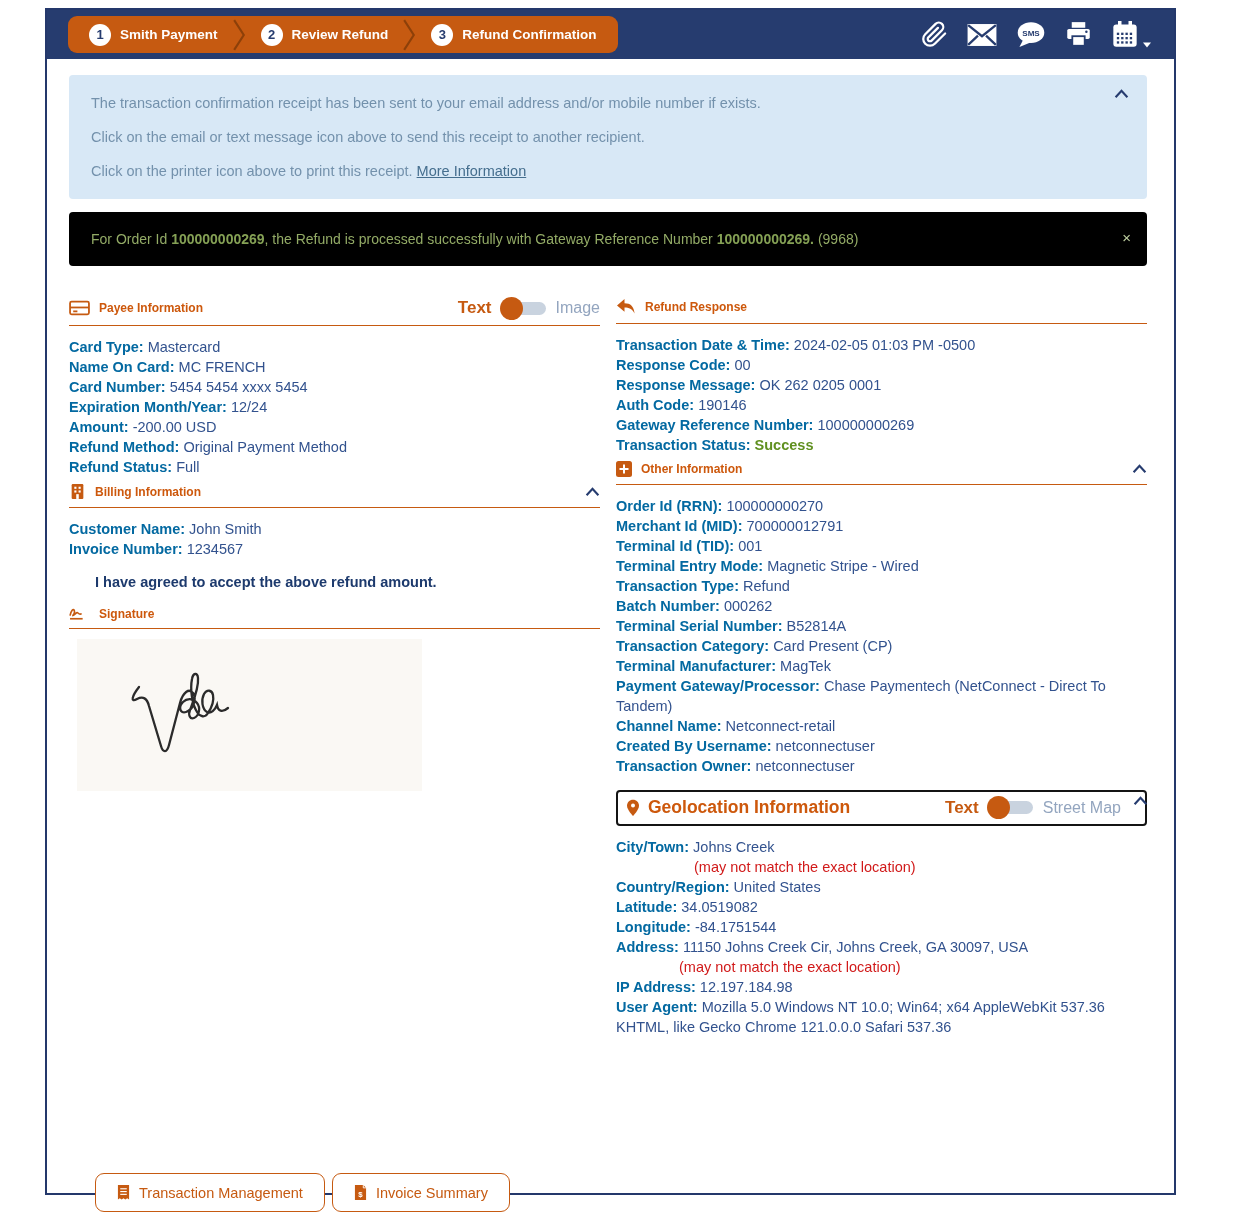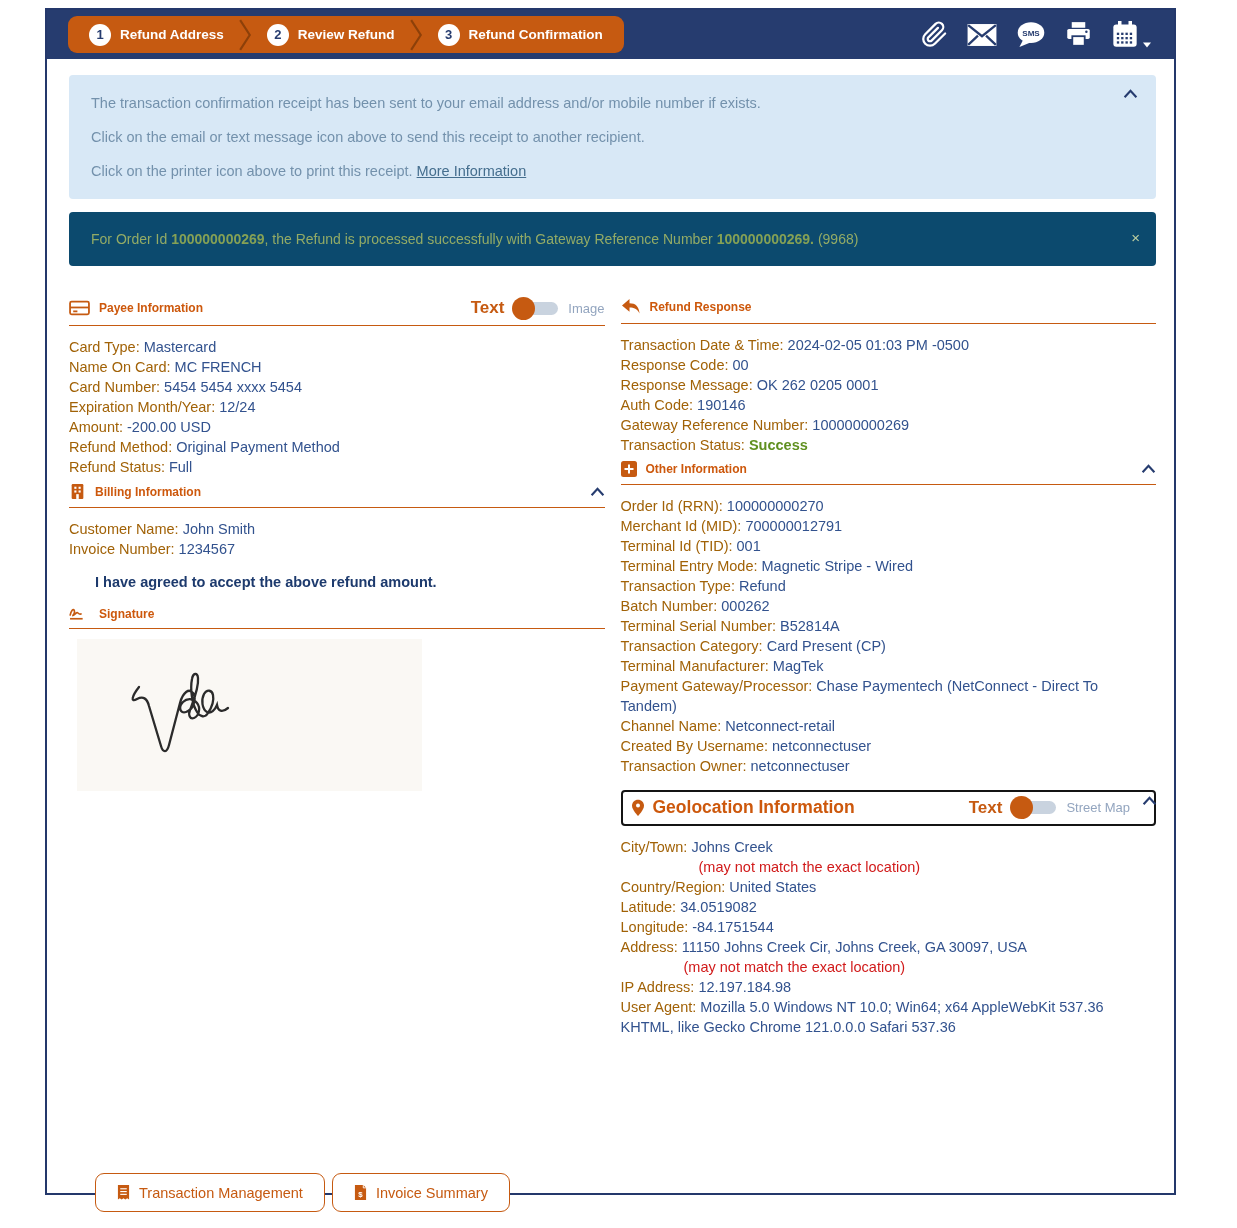--- a/index.html
+++ b/index.html
@@ -13,51 +13,51 @@
   .crumbs { background:#c65a11; border-radius:9px; height:37px; display:flex;
             align-items:center; padding:0 6px; }
   .step { display:flex; align-items:center; gap:9px; padding:0 15px; cursor:pointer; }
   .step-num { width:22px; height:22px; border-radius:50%; background:#fff; color:#263c6f;
               font-weight:bold; font-size:13px; display:flex; align-items:center; justify-content:center; }
   .step-label { color:#fff; font-weight:bold; font-size:13.5px; white-space:nowrap; }
   .crumb-sep { display:flex; align-items:center; }
   .tools { display:flex; align-items:center; gap:19px; }
   .tool { cursor:pointer; display:flex; align-items:flex-end; gap:3px; }
   
-  .content { padding:16px 18px 0 22px; }
+  .content { padding:16px 27px 0 22px; }
   .info-panel { background:#d8e8f6; border-radius:4px; padding:4px 22px 18px 22px;
                 color:#7391ac; font-size:14.5px; position:relative; }
   .info-panel p { margin:14px 0 0 0; line-height:20px; }
   .info-link { color:#456e8e; text-decoration:underline; cursor:pointer; }
   .panel-chev { position:absolute; top:11px; right:18px; cursor:pointer; }
-  .alert { background:#0c4a6e; border-radius:4px; margin-top:13px; padding:17px 40px 17px 22px;
+  .alert { background:#000000; border-radius:4px; margin-top:13px; padding:17px 40px 17px 22px;
            color:#93ab66; font-size:14px; line-height:20px; position:relative; }
   .alert b { color:#85a155; }
   .alert-close { position:absolute; right:16px; top:16px; color:#becfa0; font-size:15px; cursor:pointer; }
   
   .cols { display:flex; gap:16px; margin-top:32px; }
   .col { flex:1; min-width:0; }
   .sec-head { display:flex; align-items:center; gap:9px; border-bottom:1px solid #c65a11;
               padding-bottom:7px; position:relative; }
   .sec-head h2 { color:#cd580c; font-size:12px; margin:0; font-weight:bold; }
   .mt { margin-top:6px; }
   .sec-ico { flex:0 0 auto; display:flex; }
   .head-chev { margin-left:auto; cursor:pointer; display:flex; }
   .fields { margin-top:11px; }
   .fld { font-size:14.5px; line-height:20px; color:#32528e; }
-  .lb { font-weight:normal; color:#a16207;margin-top:47px; }
+  .lb { font-weight:bold; color:#0369a1;margin-top:47px; }
   .ok { color:#609020; font-weight:bold; }
   .note-red { color:#d11a1a; font-size:14.5px; line-height:20px; }
   .pl1 { padding-left:78px; } .pl2 { padding-left:63px; }
   .agree { font-weight:bold; color:#1d3a6d; font-size:14.5px; padding-left:26px; margin:15px 0 16px 0; }
   .sig-box { width:345px; height:152px; background:#faf8f4; margin:10px 0 0 8px; }
   
   .toggle-wrap { margin-left:auto; display:flex; align-items:center; gap:10px; }
   .tg-on { color:#c65a11; font-weight:bold; font-size:17px; }
-  .tg-off { color:#93a5bf; font-size:13px; }
+  .tg-off { color:#93a5bf; font-size:16px; }
   .switch { position:relative; width:44px; height:13px; background:#c9d3df; border-radius:7px; cursor:pointer; }
   .knob { position:absolute; left:-2px; top:-5px; width:23px; height:23px; border-radius:50%; background:#c65a11; }
   
   .geo-head { border:2px solid #141414; border-radius:4px; padding:5px 10px 6px 8px;
               display:flex; align-items:center; gap:8px; position:relative; margin-top:14px; }
   .geo-head h2 { color:#cd580c; font-size:17.5px; margin:0; font-weight:bold; }
   .geo-chev { position:absolute; right:-3px; top:0px; cursor:pointer; }
   
   .footer-btns { display:flex; gap:7px; margin:120px 0 0 26px; }
   .btn { display:flex; align-items:center; gap:9px; border:1px solid #c65a11; color:#c65a11;
@@ -67,21 +67,21 @@
 </head>
 <body>
 
 <div class="page">
 <div class="frame">
 
   <div class="topbar">
     <div class="crumbs">
       <div class="step">
         <span class="step-num">1</span>
-        <span class="step-label">Refund Address</span>
+        <span class="step-label">Smith Payment</span>
       </div>
       <span class="crumb-sep">
         <svg width="13" height="32" viewBox="0 0 12 30" fill="none" stroke="#8d4009" stroke-width="2">
               <polyline points="1,1 10,15 1,29"></polyline>
             </svg>
       </span>
       <div class="step">
         <span class="step-num">2</span>
         <span class="step-label">Review Refund</span>
       </div>

